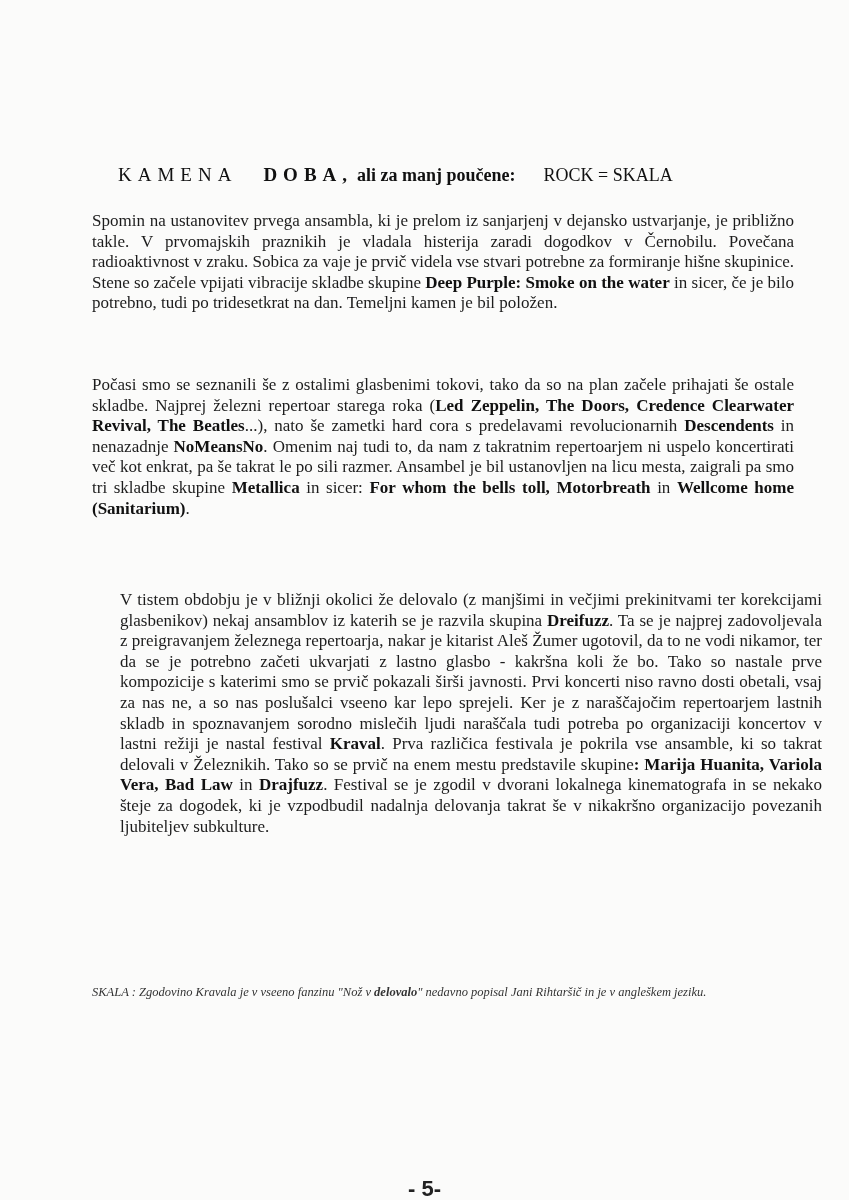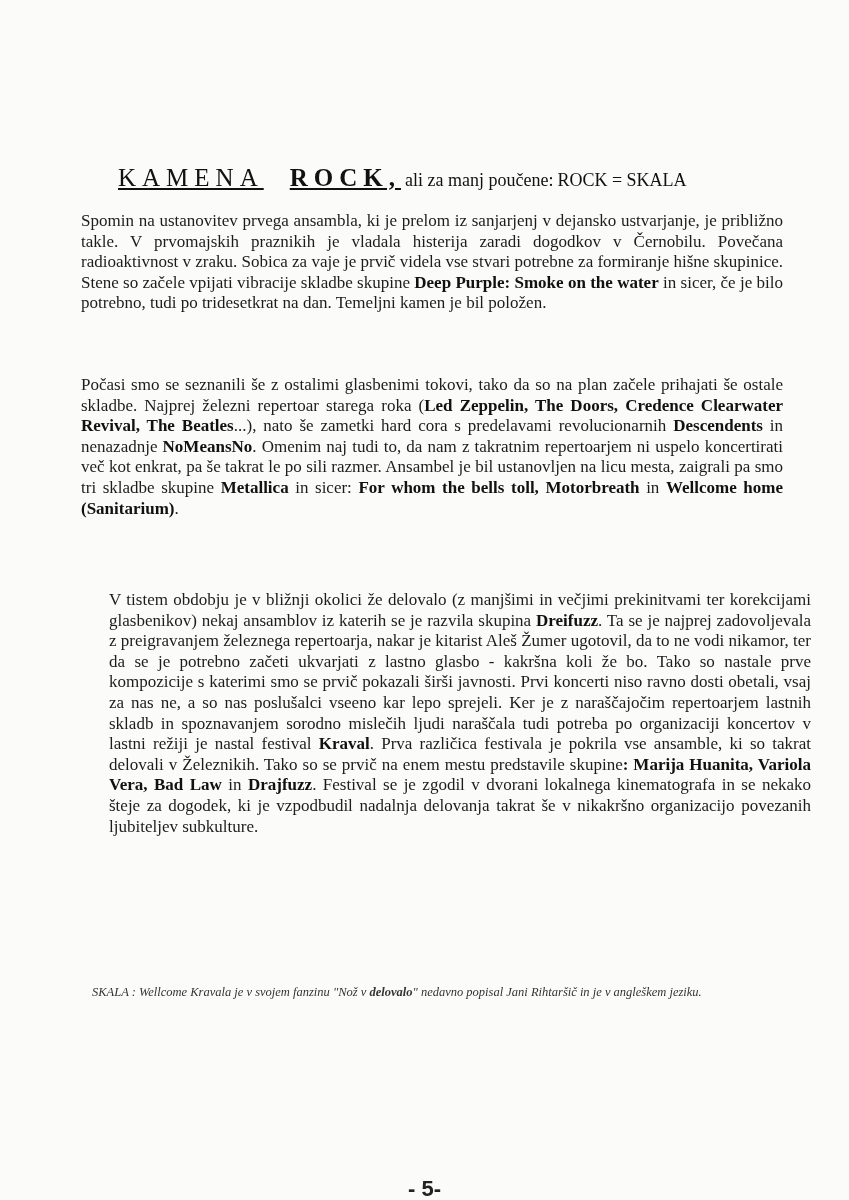--- a/index.html
+++ b/index.html
@@ -5,27 +5,27 @@
     html, body { margin: 0; padding: 0; }
     body {
       width: 849px; height: 1200px; background: #fbfbfa;
       position: relative; overflow: hidden;
       font-family: "Liberation Serif", serif; color: #1a1a1a;
     }
     .title {
       position: absolute; left: 118px; top: 164px; width: 700px;
       white-space: nowrap; color: #111;
     }
-    .title .big { font-size: 25px; letter-spacing: 6px; font-weight: normal; text-decoration: underline; }
+    .title .big { font-size: 19px; letter-spacing: 6px; font-weight: normal; }
     .title .big b { font-weight: bold; }
     .title .gap { display: inline-block; width: 22px; }
-    .title .sub { font-size: 18px; font-weight: normal; letter-spacing: 0; }
-    .title .sub2 { font-size: 18px; font-weight: normal; }
+    .title .sub { font-size: 18px; font-weight: bold; letter-spacing: 0; }
+    .title .sub2 { font-size: 18px; font-weight: normal; margin-left: 24px; }
     .para {
-      position: absolute; left: 81px; width: 702px;
+      position: absolute; left: 92px; width: 702px;
       font-size: 17px; line-height: 20.6px; text-align: justify;
       margin: 0; color: #1c1c1c;
     }
     .para b { font-weight: bold; color: #111; }
     #p1 { top: 211px; }
     #p2 { top: 375px; }
     #p3 { top: 590px; margin-left: 28px; }
     .note {
       position: absolute; left: 92px; top: 984px; width: 710px;
       font-size: 12.5px; line-height: 17px; font-style: italic; color: #333;
@@ -35,26 +35,26 @@
     .pagenum {
       position: absolute; left: 0; width: 849px; top: 1176px; text-align: center;
       font-family: "Liberation Sans", sans-serif; font-size: 22px; font-weight: bold; color: #222;
     }
   </style>
 </head>
 <body>
 
 <div class="title">
   <span class="big">KAMENA</span><span class="gap"></span>
-  <span class="big"><b>ROCK,</b></span>
+  <span class="big"><b>DOBA,</b></span>
   <span class="sub">ali za manj poučene:</span>
   <span class="sub2">ROCK = SKALA</span>
 </div>
 
 <p class="para" id="p1"><span>Spomin na ustanovitev prvega ansambla, ki je prelom iz sanjarjenj v dejansko ustvarjanje, je približno takle. V prvomajskih praznikih je vladala histerija zaradi dogodkov v Černobilu. Povečana radioaktivnost v zraku. Sobica za vaje je prvič videla vse stvari potrebne za formiranje hišne skupinice. Stene so začele vpijati vibracije skladbe skupine </span><b>Deep Purple: Smoke on the water</b><span> in sicer, če je bilo potrebno, tudi po tridesetkrat na dan. Temeljni kamen je bil položen.</span></p>
 <p class="para" id="p2"><span>Počasi smo se seznanili še z ostalimi glasbenimi tokovi, tako da so na plan začele prihajati še ostale skladbe. Najprej železni repertoar starega roka (</span><b>Led Zeppelin, The Doors, Credence Clearwater Revival, The Beatles</b><span>...), nato še zametki hard cora s predelavami revolucionarnih </span><b>Descendents</b><span> in nenazadnje </span><b>NoMeansNo</b><span>. Omenim naj tudi to, da nam z takratnim repertoarjem ni uspelo koncertirati več kot enkrat, pa še takrat le po sili razmer. Ansambel je bil ustanovljen na licu mesta, zaigrali pa smo tri skladbe skupine </span><b>Metallica</b><span> in sicer: </span><b>For whom the bells toll, Motorbreath</b><span> in </span><b>Wellcome home (Sanitarium)</b><span>.</span></p>
 <p class="para" id="p3"><span>V tistem obdobju je v bližnji okolici že delovalo (z manjšimi in večjimi prekinitvami ter korekcijami glasbenikov) nekaj ansamblov iz katerih se je razvila skupina </span><b>Dreifuzz</b><span>. Ta se je najprej zadovoljevala z preigravanjem železnega repertoarja, nakar je kitarist Aleš Žumer ugotovil, da to ne vodi nikamor, ter da se je potrebno začeti ukvarjati z lastno glasbo - kakršna koli že bo. Tako so nastale prve kompozicije s katerimi smo se prvič pokazali širši javnosti. Prvi koncerti niso ravno dosti obetali, vsaj za nas ne, a so nas poslušalci vseeno kar lepo sprejeli. Ker je z naraščajočim repertoarjem lastnih skladb in spoznavanjem sorodno mislečih ljudi naraščala tudi potreba po organizaciji koncertov v lastni režiji je nastal festival </span><b>Kraval</b><span>. Prva različica festivala je pokrila vse ansamble, ki so takrat delovali v Železnikih. Tako so se prvič na enem mestu predstavile skupine</span><b>: Marija Huanita, Variola Vera, Bad Law</b><span> in </span><b>Drajfuzz</b><span>. Festival se je zgodil v dvorani lokalnega kinematografa in se nekako šteje za dogodek, ki je vzpodbudil nadalnja delovanja takrat še v nikakršno organizacijo povezanih ljubiteljev subkulture.</span></p>
 
 <p class="note">
-  <span>SKALA</span><span> : </span><span>Wellcome Kravala je v svojem fanzinu "Nož v </span><b>delovalo</b><span>" nedavno popisal Jani Rihtaršič in je v angleškem jeziku.</span>
+  <span>SKALA</span><span> : </span><span>Zgodovino Kravala je v vseeno fanzinu "Nož v </span><b>delovalo</b><span>" nedavno popisal Jani Rihtaršič in je v angleškem jeziku.</span>
 </p>
 
 <div class="pagenum">- 5-</div>
 
 </body></html>

